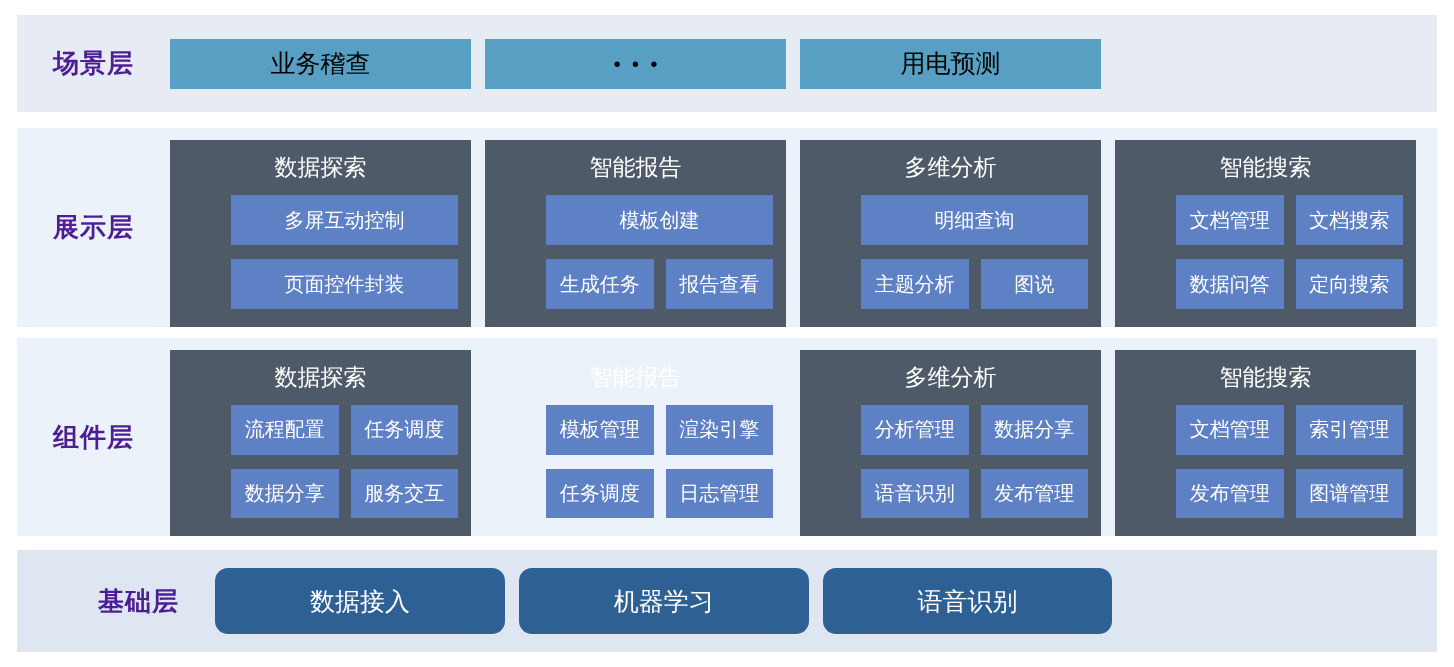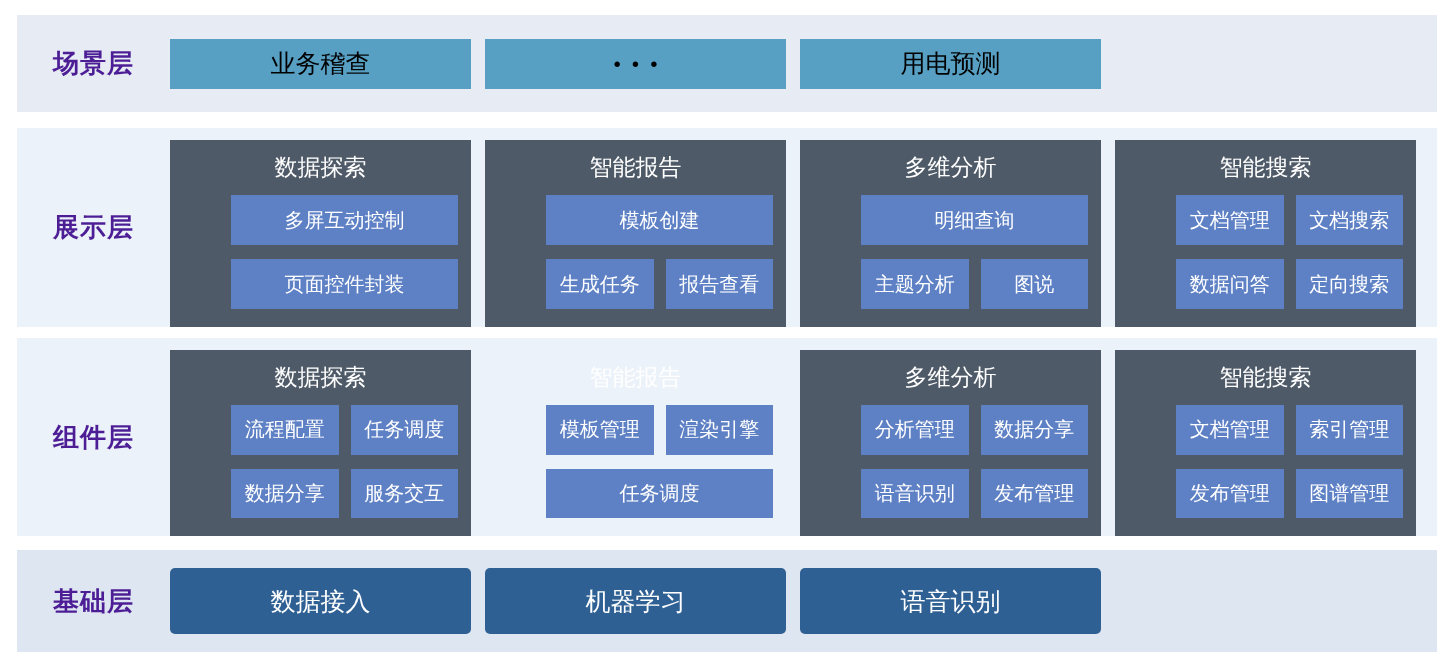--- a/index.html
+++ b/index.html
@@ -8,21 +8,21 @@
     position:relative;
     width:1454px; height:667px;
     background:#ffffff;
     font-family:"Liberation Sans","DejaVu Sans",sans-serif;
     overflow:hidden;
   }
   .band { display:flex; margin:0 17px; }
   .band-scenario { margin-top:15px; height:97px; background:#e6ebf4; }
   .band-display  { margin-top:16px; height:199px; background:#ecf2f9; }
   .band-component{ margin-top:11px; height:198px; background:#ecf2f9; }
-  .band-base     { margin-top:14px; height:102px; background:#dee6f1; }
+  .band-base     { margin-top:14px; height:102px; background:#dee6f1;padding-left:45px; }
 
   .band-label {
     width:153px; flex:none;
     display:flex; align-items:center; justify-content:center;
     font-size:26px; font-weight:bold; color:#4c1d95; letter-spacing:1px;
   }
   .band-content {
     flex:1; margin-right:21px;
     display:grid; grid-template-columns:repeat(4,1fr); column-gap:14px;
   }
@@ -53,21 +53,21 @@
     gap:14px; padding-bottom:18px;
   }
   .group-row { flex:1; display:flex; gap:12px;margin-left:48px; }
   .item {
     flex:1; background:#5e80c4; color:#ffffff;
     display:flex; align-items:center; justify-content:center;
     font-size:20px; white-space:nowrap;
   }
 
   .base-box {
-    height:66px; background:#2e6094; border-radius:5px; color:#ffffff;
+    height:66px; background:#2e6094; border-radius:13px; color:#ffffff;
     display:flex; align-items:center; justify-content:center;
     font-size:25px;
   }
 </style>
 </head>
 <body>
 
 <div class="page">
 
   <div class="band band-scenario">
@@ -158,20 +158,21 @@
 
       <div class="group ghost">
         <div class="group-title serifText">智能报告</div>
         <div class="group-rows">
           <div class="group-row">
             <div class="item serifText">模板管理</div>
             <div class="item serifText">渲染引擎</div>
           </div>
           <div class="group-row">
             <div class="item serifText">任务调度</div>
+            <div class="item serifText">日志管理</div>
           </div>
         </div>
       </div>
 
       <div class="group">
         <div class="group-title serifText">多维分析</div>
         <div class="group-rows">
           <div class="group-row">
             <div class="item serifText">分析管理</div>
             <div class="item serifText">数据分享</div>

